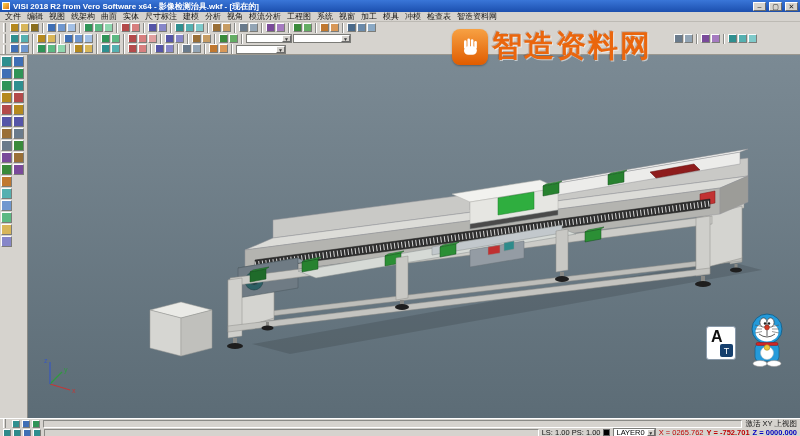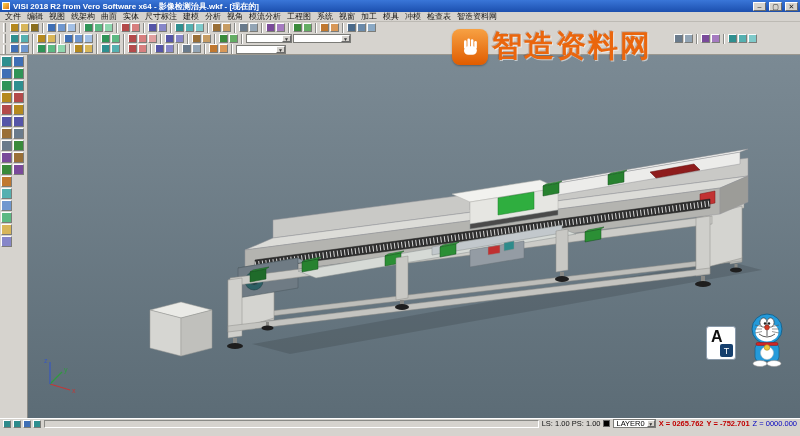--- a/index.html
+++ b/index.html
@@ -40,23 +40,23 @@
   .dora{position:absolute;left:740px;top:312px;z-index:3}
   
   .status{position:absolute;left:0;top:418px;width:800px;height:18px;background:#d6d3ce;border-top:1px solid #fff;z-index:6}
   .srow{display:flex;align-items:center;height:9px;padding:0 3px;gap:3px}
   .sunken{border:1px solid;border-color:#8a8a86 #fff #fff #8a8a86;height:8px;flex:1}
   .sico{width:8px;height:8px;border:1px solid;border-color:#fdfdfd #7c7c78 #7c7c78 #fdfdfd;flex:none}
   .stx{white-space:nowrap;color:#111;font-size:7.5px;line-height:9px}
   .swatch{width:7px;height:7px;background:#000;border:1px solid #666;flex:none}
   .lcombo{height:9px;background:#fff;border:1px solid #7c7c78;font-size:7.5px;display:flex;align-items:center;padding-left:2px;gap:2px;flex:none}
   .lcombo .arr{width:8px;height:7px;background:#d6d3ce;border:1px solid;border-color:#fff #6a6a6a #6a6a6a #fff;font-size:5px;line-height:6px;text-align:center;color:#333}
-  .cx{color:#c00000;font-weight:bold}
+  .cx{color:#c00000;font-weight:normal}
   .cy{color:#c00000;font-weight:bold}
-  .cz{color:#0000c0;font-weight:normal}
+  .cz{color:#0000c0;font-weight:bold}
 </style>
 </head>
 <body>
 
 <div class="screen">
 
   <div class="titlebar">
     <span class="appicon"></span>
     <span class="ttl">VISI 2018 R2 from Vero Software x64 - 影像检测治具.wkf - [现在的]</span>
     <span class="winbtn">–</span>
@@ -397,20 +397,30 @@
       <circle cx="27" cy="41" r="6.5" fill="#fff" stroke="#bbb" stroke-width="0.5"></circle>
       <rect x="16" y="30.5" width="22" height="3" rx="1.5" fill="#cf2525" stroke="#8e1414" stroke-width="0.5"></rect>
       <circle cx="27" cy="35.5" r="2.8" fill="#e9c63a" stroke="#a8861c" stroke-width="0.6"></circle>
       <ellipse cx="20" cy="51.5" rx="7" ry="3" fill="#fff" stroke="#999" stroke-width="0.6"></ellipse>
       <ellipse cx="34" cy="51.5" rx="7" ry="3" fill="#fff" stroke="#999" stroke-width="0.6"></ellipse>
     </svg>
   </div>
 
   <div class="status">
     <div class="srow">
+      <span class="grip"></span>
+      <span style="display:flex;gap:2px">
+          <span class="sico" style="background: rgb(47, 143, 143);"></span>
+          <span class="sico" style="background: rgb(63, 111, 181);"></span>
+          <span class="sico" style="background: rgb(47, 148, 87);"></span>
+        </span>
+      <span class="sunken"></span>
+      <span class="stx">激活 XY 上视图</span>
+    </div>
+    <div class="srow">
       <span style="display:flex;gap:2px">
           <span class="sico" style="background: rgb(46, 139, 139);"></span>
           <span class="sico" style="background: rgb(46, 139, 139);"></span>
           <span class="sico" style="background: rgb(63, 111, 181);"></span>
           <span class="sico" style="background: rgb(47, 143, 143);"></span>
         </span>
       <span class="sunken"></span>
       <span class="stx">LS: 1.00 PS: 1.00</span>
       <span class="swatch"></span>
       <span class="lcombo">

